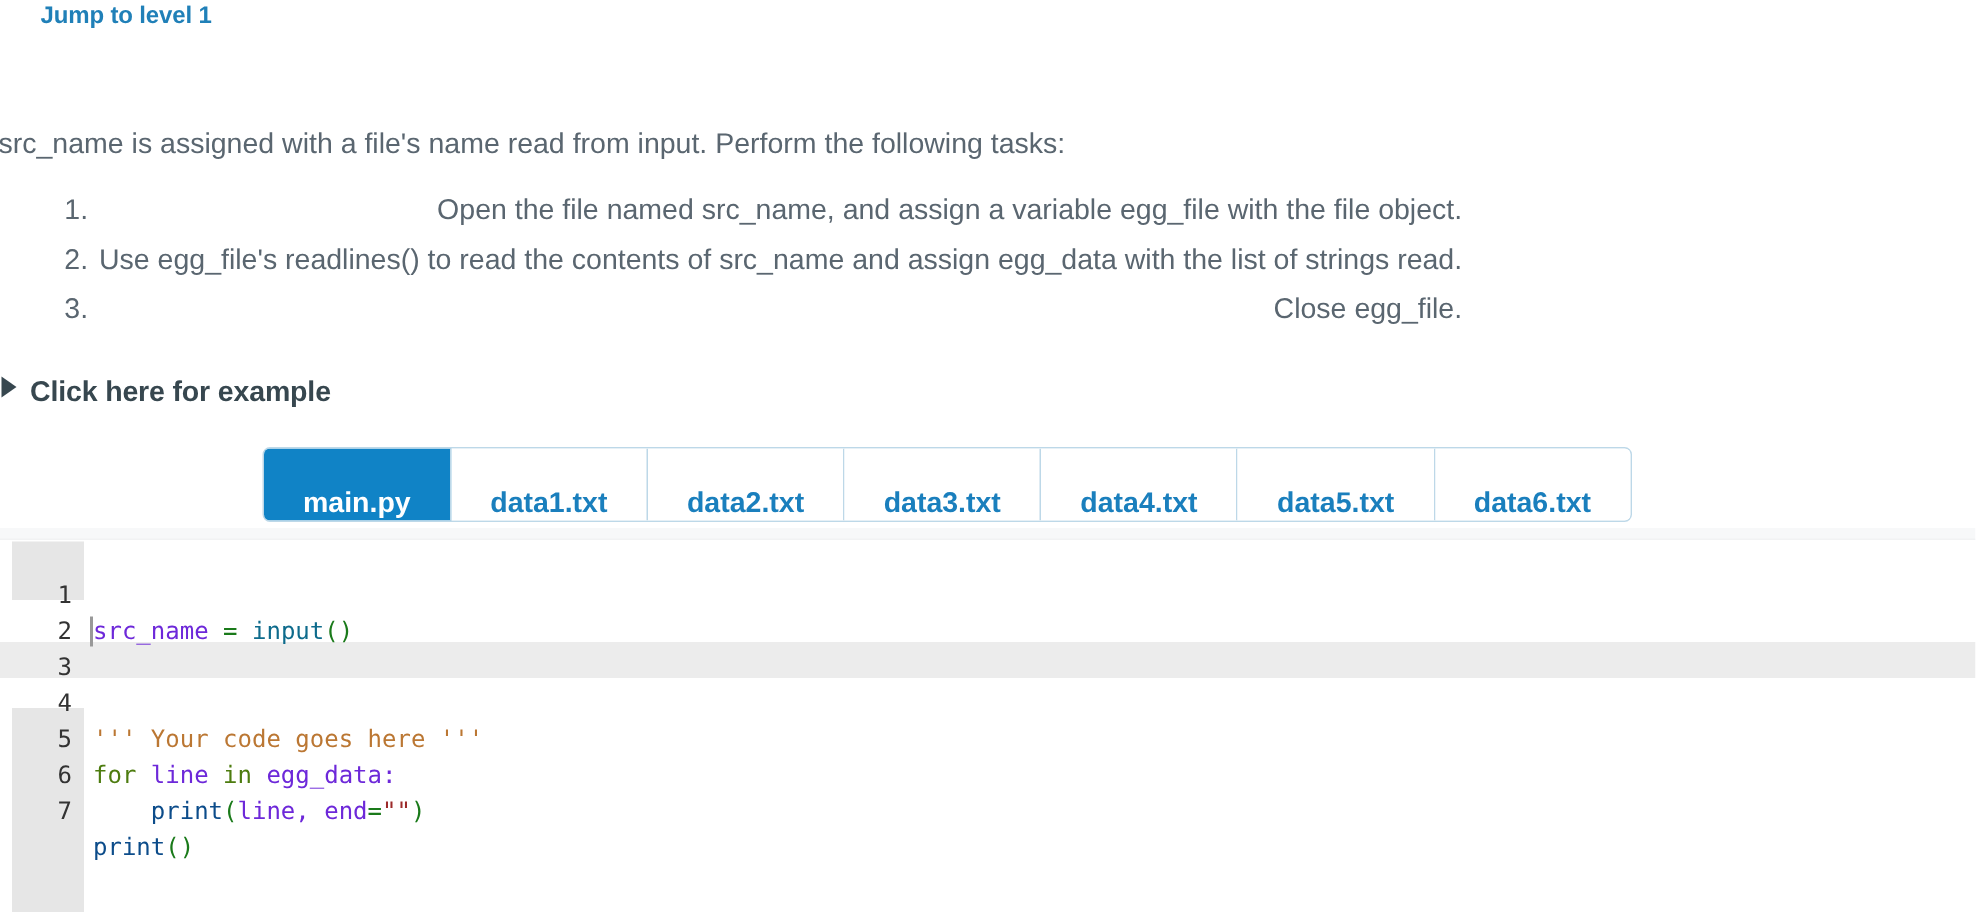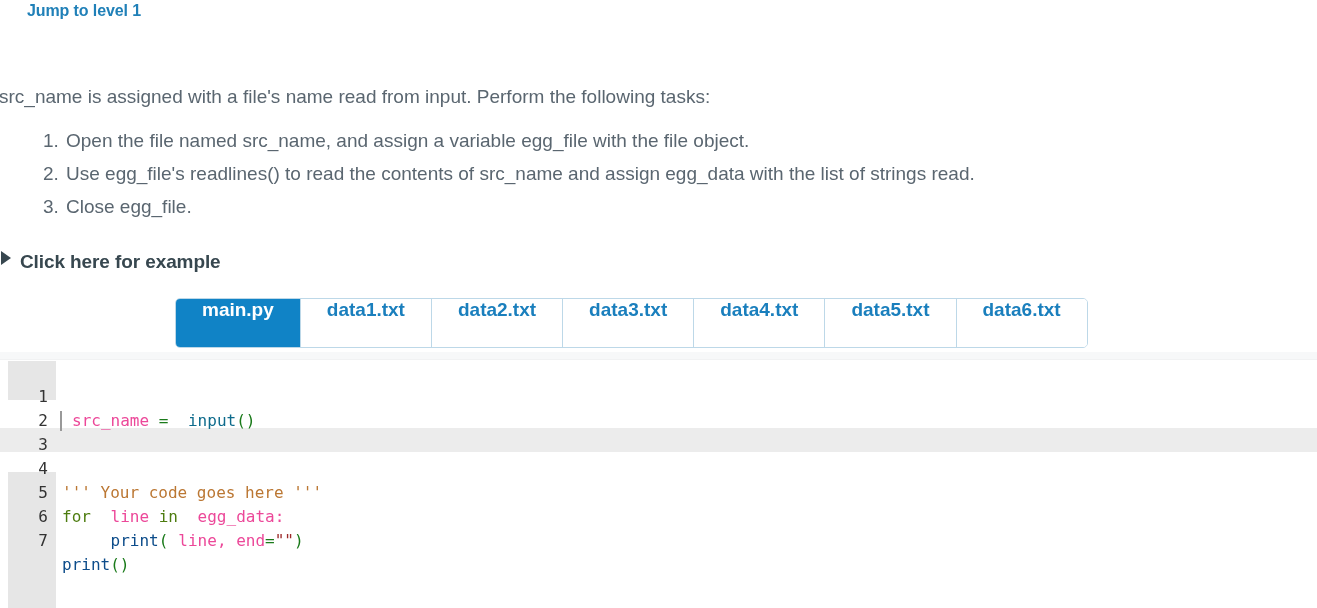--- a/index.html
+++ b/index.html
@@ -40,20 +40,21 @@
   
   .task-list {
     position: absolute;
     left: 0px;
     top: 124px;
     margin: 0;
     padding: 0 0 0 64px;
     list-style-position: outside;
     font-size: 19px;
     color: #5a6670;
+    text-align: right;
   }
   .task-list li {
     line-height: 33px;
     white-space: nowrap;
     padding-left: 2px;
   }
 
   
   .disclosure {
     position: absolute;
@@ -88,21 +89,21 @@
     display: flex;
     height: 50px;
     border: 1px solid #bdd8e8;
     border-radius: 5px;
     background: #ffffff;
     overflow: hidden;
     box-sizing: border-box;
   }
   .tab {
     display: flex;
-    align-items: flex-start;
+    align-items: flex-end;
     justify-content: center;
     padding: 0 26px;
     font-size: 19px;
     font-weight: bold;
     color: #1a7fbd;
     background: #ffffff;
     border-right: 1px solid #bdd8e8;
     cursor: pointer;
     white-space: nowrap;
     box-sizing: border-box;
@@ -199,21 +200,21 @@
     background: #999999;
   }
 
   
   .tok-kw    { color: #4d7c0f; }
   .tok-fn    { color: #0c4c8a; }
   .tok-op    { color: #1a7a1a; }
   .tok-paren { color: #1a7a1a; }
   .tok-str   { color: #9c2a2a; }
   .tok-cmt   { color: #bb7733; }
-  .tok-plain { color: #ec4899; margin-left: 10px; }
+  .tok-plain { color: #6d28d9; }
   .tok-builtin { color: #0e6b8c; margin-top: 12px; }
 </style>
 </head>
 <body>
 
 <div class="level-heading">Jump to level 1</div>
 
 <p class="intro">src_name is assigned with a file's name read from input. Perform the following tasks:</p>
 
 <ol class="task-list">

